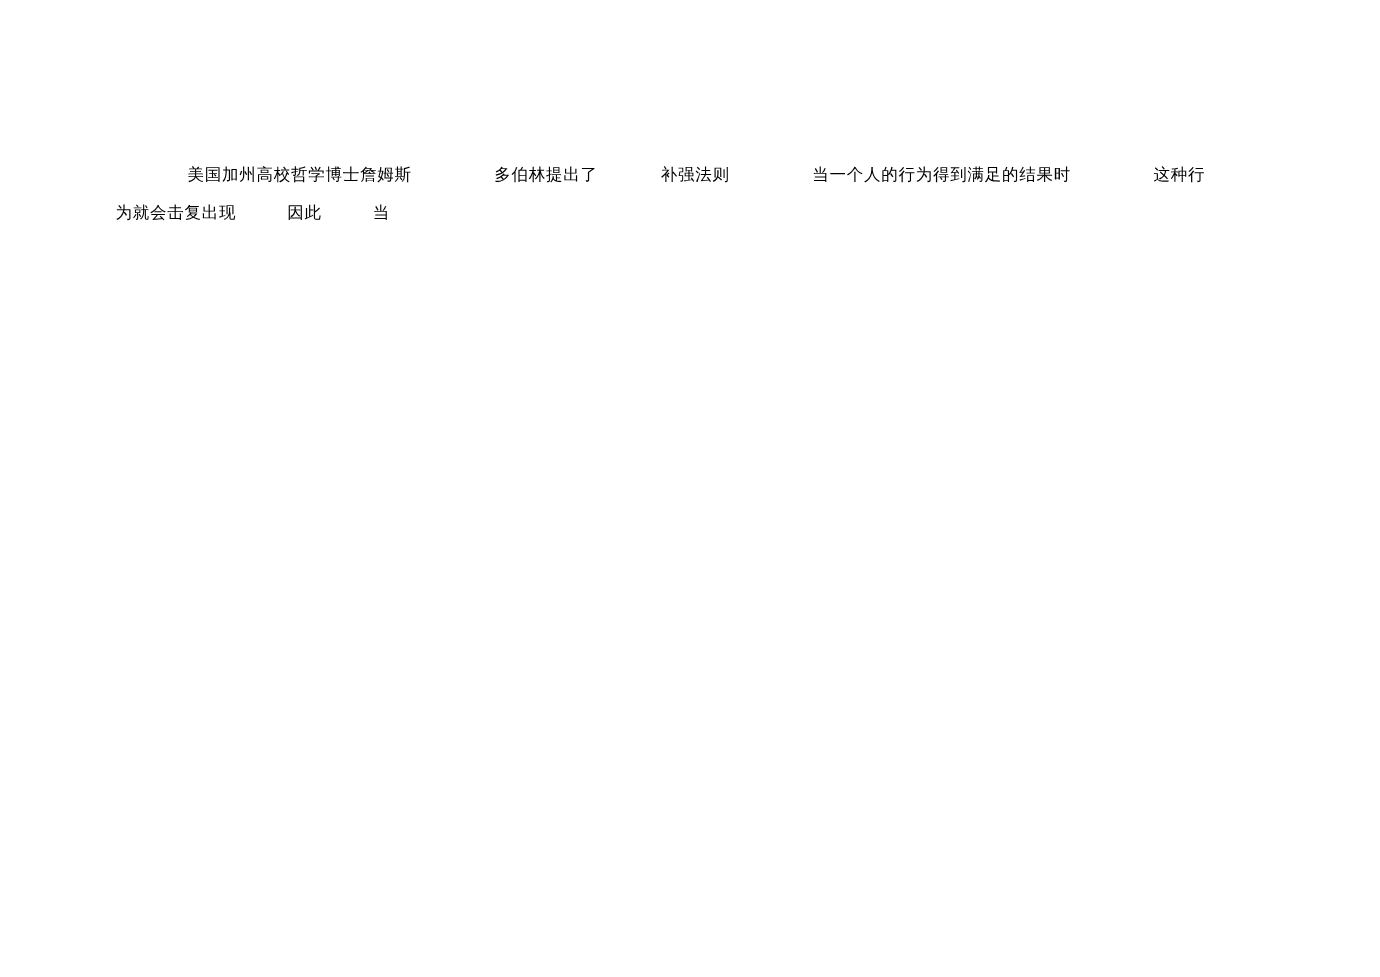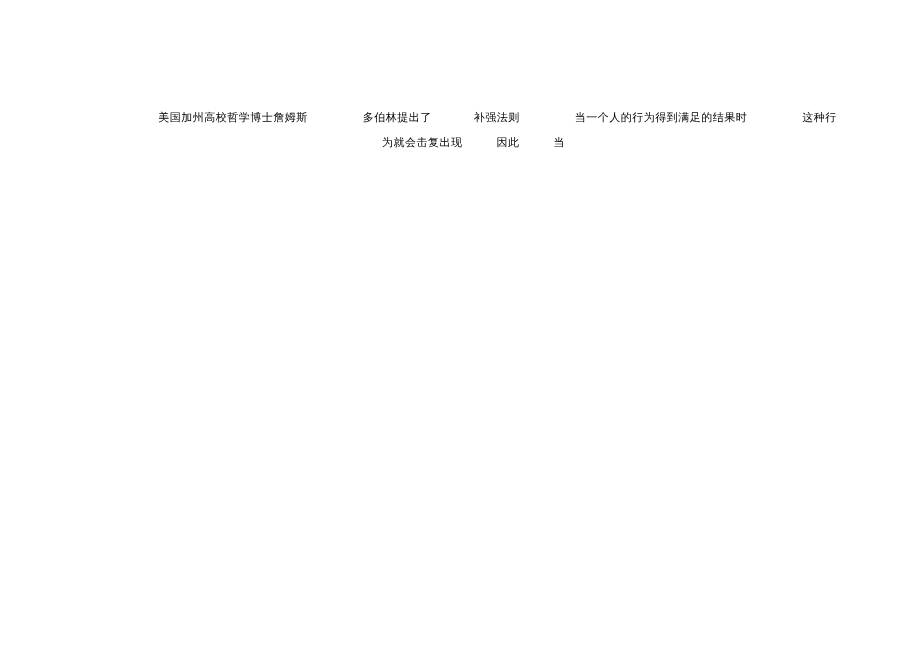--- a/index.html
+++ b/index.html
@@ -1,19 +1,18 @@
 <!DOCTYPE html>
 <html><head>
   <meta charset="utf-8">
   <style>
     * {
       margin: 0;
       padding: 0;
       box-sizing: border-box;
-      text-align: center;
     }
     body {
       width: 920px;
       height: 651px;
       background: #ffffff;
       font-family: "SimSun", "宋体", serif;
       font-size: 11px;
       color: #000000;
       overflow: hidden;
     }

